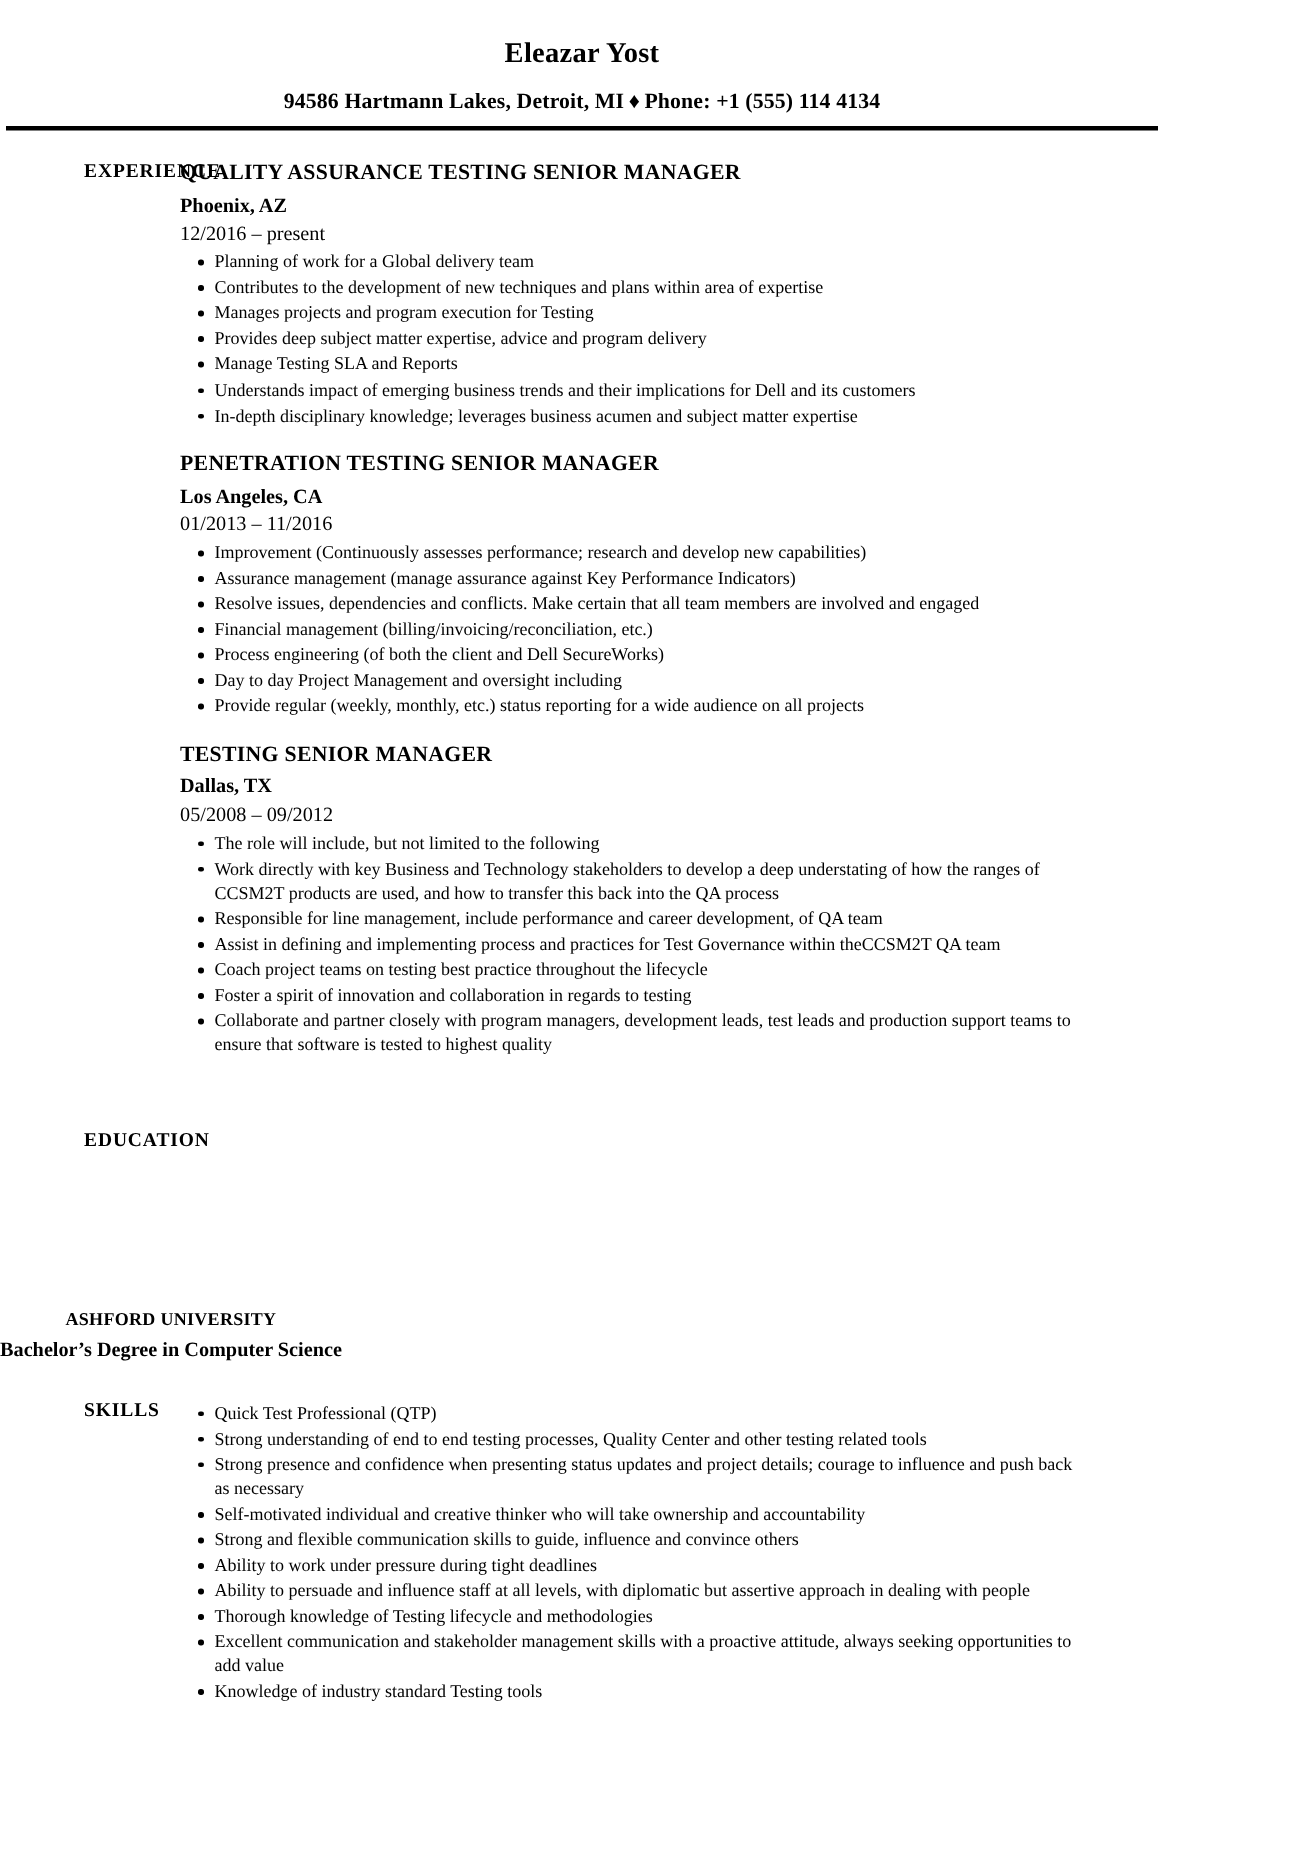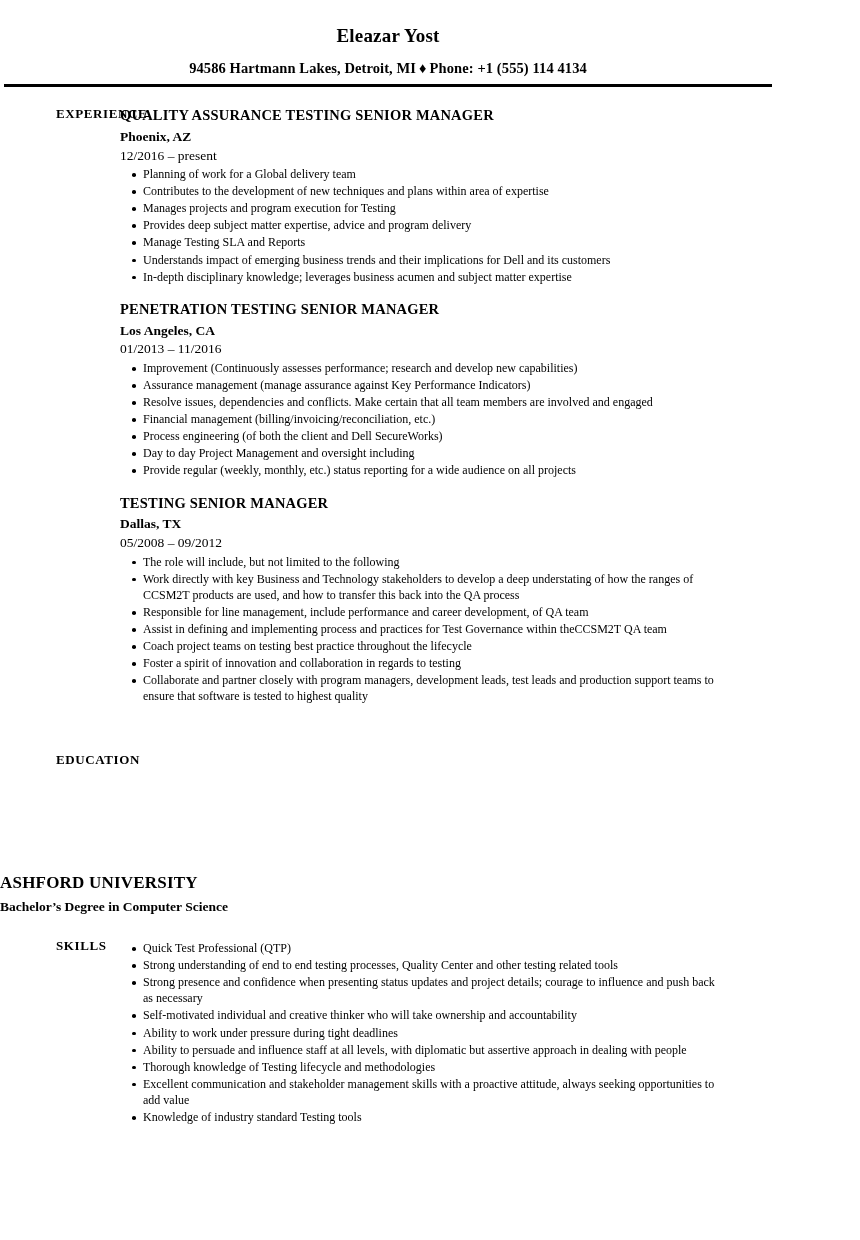--- a/index.html
+++ b/index.html
@@ -118,24 +118,25 @@
     left: 12px;
     top: 7px;
     width: 3.6px;
     height: 3.6px;
     border-radius: 50%;
     background: #000000;
   }
 
   
   .edu-school {
-    font-size: 17px;
+    font-size: 12px;
     font-weight: bold;
     letter-spacing: 0.2px;
     line-height: 1.3;
+    text-align: center;
   }
   .edu-degree {
     font-size: 13.5px;
     font-weight: bold;
     margin-top: 3px;
     line-height: 1.3;
   }
 
   .section-education { margin-top: 32px; flex-direction: column; }
   .section-skills { margin-top: 23px; }
@@ -219,20 +220,21 @@
     </div>
 
     <div class="section section-skills">
       <div class="side-label">SKILLS</div>
       <div class="main-col">
         <ul class="bullets skills-list">
           <li>Quick Test Professional (QTP)</li>
           <li>Strong understanding of end to end testing processes, Quality Center and other testing related tools</li>
           <li>Strong presence and confidence when presenting status updates and project details; courage to influence and push back as necessary</li>
           <li>Self-motivated individual and creative thinker who will take ownership and accountability</li>
+          <li>Strong and flexible communication skills to guide, influence and convince others</li>
           <li>Ability to work under pressure during tight deadlines</li>
           <li>Ability to persuade and influence staff at all levels, with diplomatic but assertive approach in dealing with people</li>
           <li>Thorough knowledge of Testing lifecycle and methodologies</li>
           <li>Excellent communication and stakeholder management skills with a proactive attitude, always seeking opportunities to add value</li>
           <li>Knowledge of industry standard Testing tools</li>
         </ul>
       </div>
     </div>
 
   </div>

